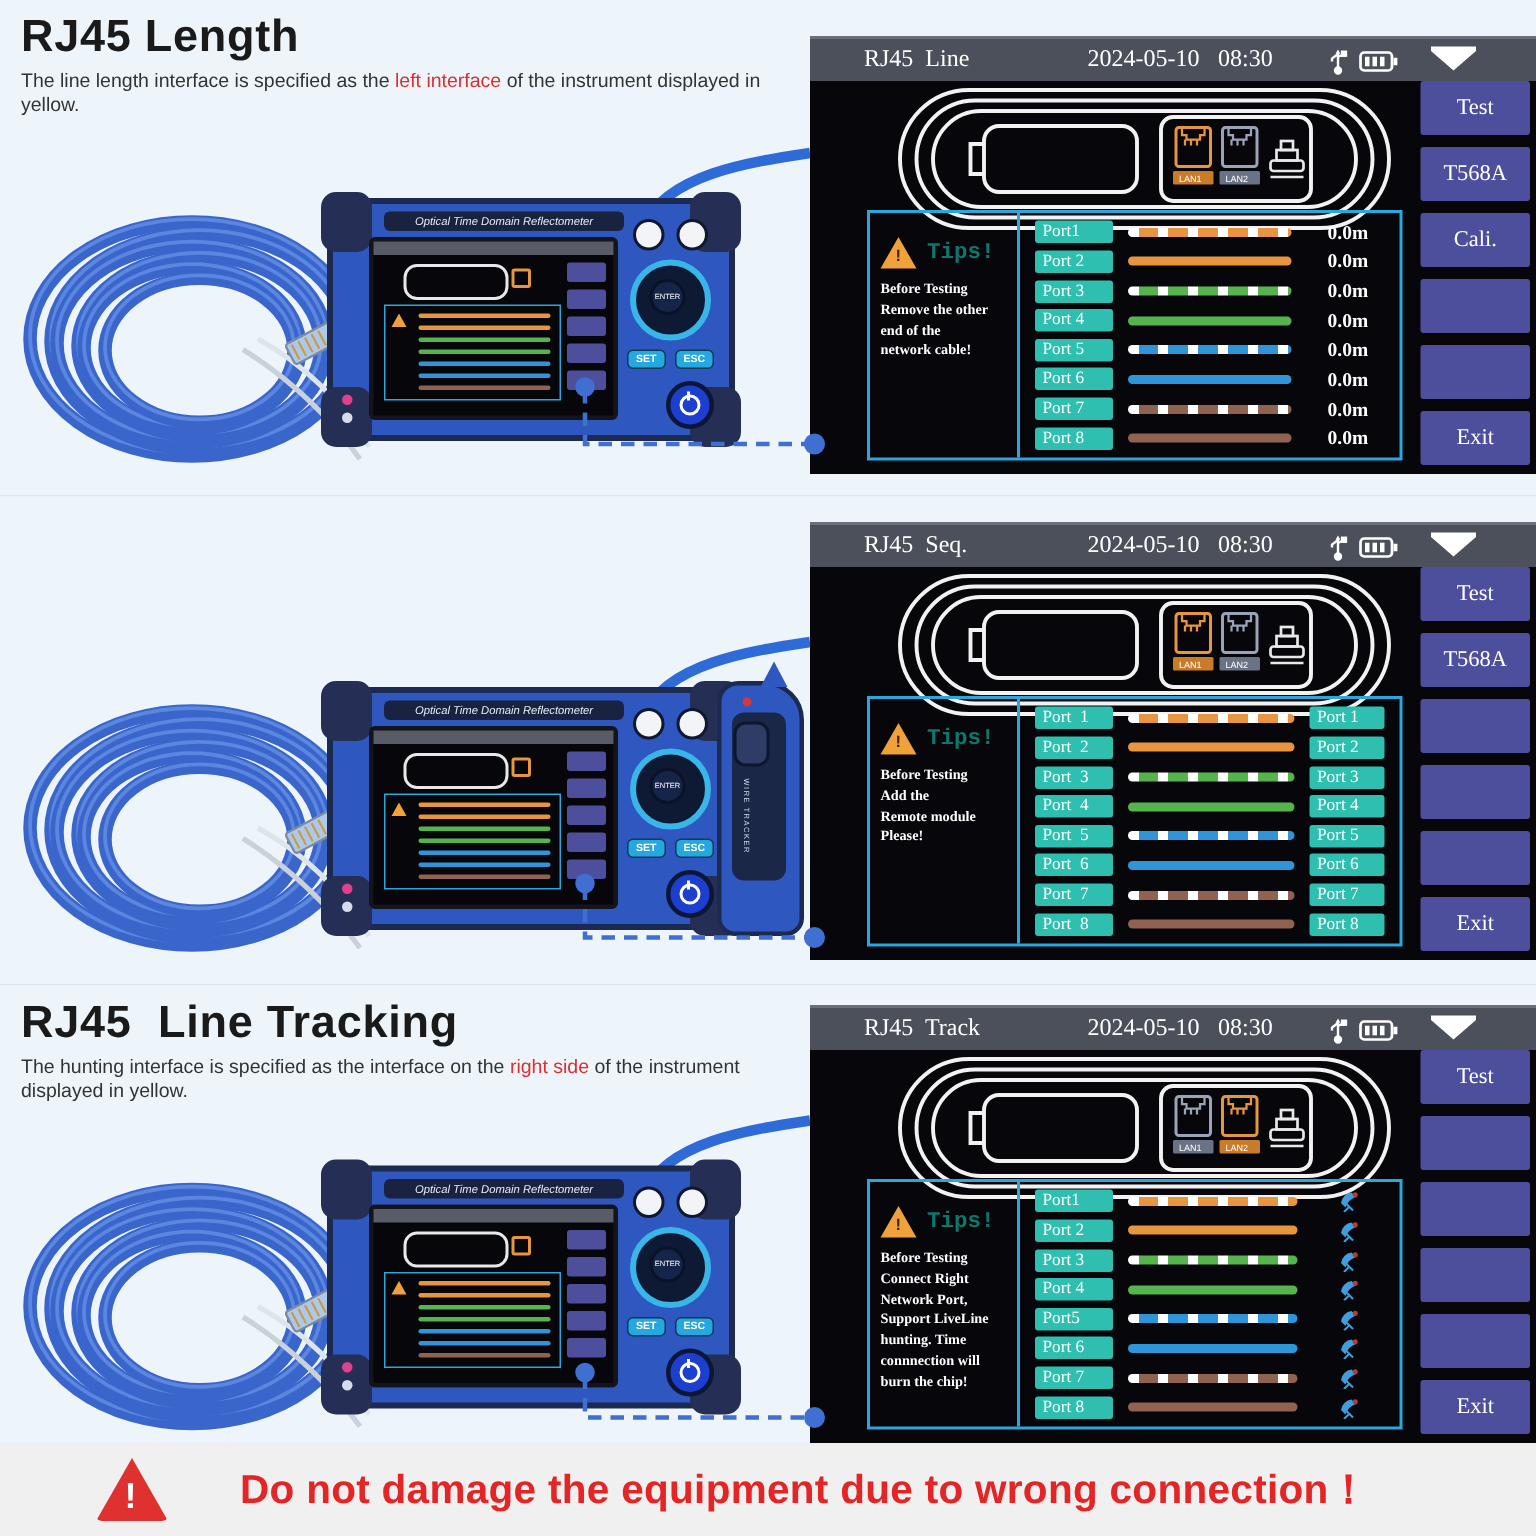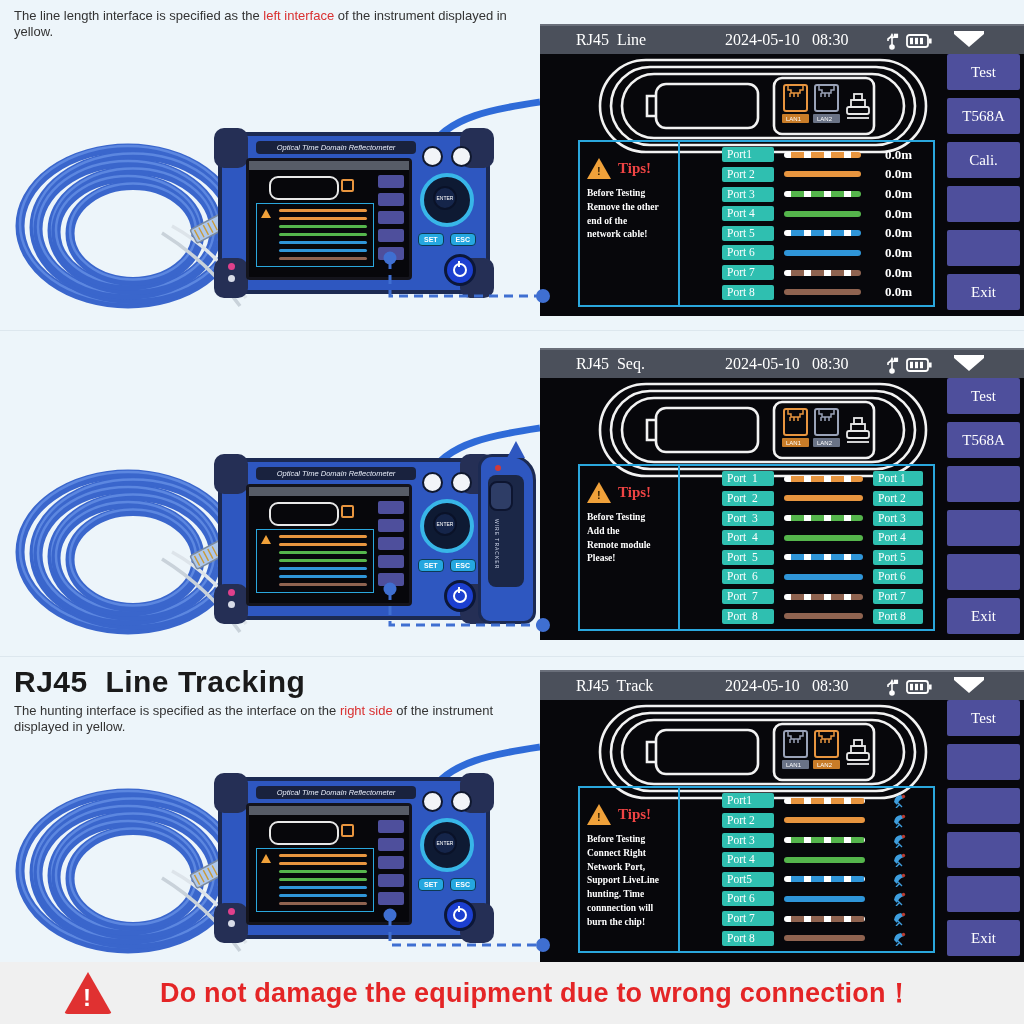--- a/index.html
+++ b/index.html
@@ -69,24 +69,24 @@
   .jack rect.jlabbg{fill:#6a7386;}
   .jack.active rect.jbody{stroke:#e8953f;}
   .jack.active path.jplug{stroke:#e8953f;}
   .jack.active rect.jlabbg{fill:#c87c28;}
   .jack text{fill:#fff;font-size:6px;font-family:"Liberation Sans",sans-serif;}
   .panel{position:absolute;left:38px;top:116px;width:357px;height:167px;border:2px solid #2aa7dd;box-sizing:border-box;display:flex;}
   .tips{width:100px;border-right:2px solid #2aa7dd;box-sizing:border-box;padding:16px 6px 0 7px;}
   .tips-head{display:flex;align-items:center;gap:7px;margin-bottom:8px;}
   .warn-tri{position:relative;width:0;height:0;border-left:12px solid transparent;border-right:12px solid transparent;border-bottom:21px solid #f0a13a;}
   .warn-tri i{position:absolute;left:-2px;top:7px;font-style:normal;font-weight:bold;color:#3a2404;font-size:11px;}
-  .tips-title{color:#ef4444;font-family:Liberation Serif, serif;font-weight:bold;font-size:15px;}
+  .tips-title{color:#0f766e;font-family:Liberation Mono, monospace;font-weight:bold;font-size:15px;}
   .tip-line{color:#fff;font-family:"Liberation Serif",serif;font-weight:bold;font-size:9.5px;line-height:1.45;}
   .rows{flex:1;display:flex;flex-direction:column;justify-content:space-around;padding:3px 10px;}
-  .prow{display:flex;align-items:center;margin-left:32px;}
+  .prow{display:flex;align-items:center;}
   .chip{background:#2fbfb0;color:#fff;font-family:"Liberation Serif",serif;font-size:11.5px;padding:0 5px;border-radius:2px;min-width:42px;height:15px;line-height:15px;white-space:pre;}
   .wire{flex:1;height:6px;border-radius:3px;margin:0 10px;--wc:#fff;}
   .wire.orange{--wc:#e8953f;} .wire.green{--wc:#55b54c;} .wire.blue{--wc:#2f95d8;} .wire.brown{--wc:#8f6350;}
   .wire.solid{background:var(--wc);}
   .wire.striped{background:repeating-linear-gradient(90deg,#fff 0 7px,var(--wc) 7px 20px);}
   .pval{width:52px;color:#fff;font-family:"Liberation Serif",serif;font-weight:bold;font-size:13px;text-align:left;padding-left:14px;box-sizing:border-box;}
   .rchip{min-width:40px;text-align:left;}
   .tracker{width:48px;display:flex;justify-content:center;}
   .btns{position:absolute;left:407px;top:30px;bottom:6px;width:73px;display:flex;flex-direction:column;justify-content:space-between;}
   .sbtn{height:36px;background:#4e4f9c;border-radius:2px;color:#fff;font-family:"Liberation Serif",serif;font-size:15px;display:flex;align-items:center;justify-content:center;cursor:pointer;}
@@ -95,20 +95,21 @@
   .warnbar{position:absolute;left:0;top:962px;width:1024px;height:62px;background:#f0f0f0;display:flex;align-items:center;}
   .wtri{position:relative;margin-left:64px;width:0;height:0;border-left:24px solid transparent;border-right:24px solid transparent;border-bottom:42px solid #e03131;border-radius:4px;}
   .wtri i{position:absolute;left:-5px;top:12px;font-style:normal;font-weight:bold;color:#fff;font-size:24px;}
   .wtext{margin-left:48px;color:#e42526;font-size:27px;font-weight:bold;letter-spacing:.2px;}
 </style>
 </head>
 <body>
 
 <div class="sec" id="sec0">
   <div class="txt">
+    <h1>RJ45 Length</h1>
     <p class="desc"><span>The line length interface is specified as the </span><span class="red">left interface</span><span> of the instrument displayed in yellow.</span></p>
   </div>
   <div class="photo">
       <svg class="coil" width="240" height="180" viewBox="0 0 240 180">
         <ellipse cx="116" cy="88" rx="108" ry="78" fill="none" stroke="#3a66cc" stroke-width="9"></ellipse>
         <ellipse cx="116" cy="86" rx="108" ry="78" fill="none" stroke="#5c87e0" stroke-width="2.5"></ellipse>
         <ellipse cx="121" cy="89.5" rx="99" ry="72" fill="none" stroke="#3a66cc" stroke-width="9"></ellipse>
         <ellipse cx="121" cy="87.5" rx="99" ry="72" fill="none" stroke="#5c87e0" stroke-width="2.5"></ellipse>
         <ellipse cx="116" cy="91" rx="90" ry="66" fill="none" stroke="#3a66cc" stroke-width="9"></ellipse>
         <ellipse cx="116" cy="89" rx="90" ry="66" fill="none" stroke="#5c87e0" stroke-width="2.5"></ellipse>

